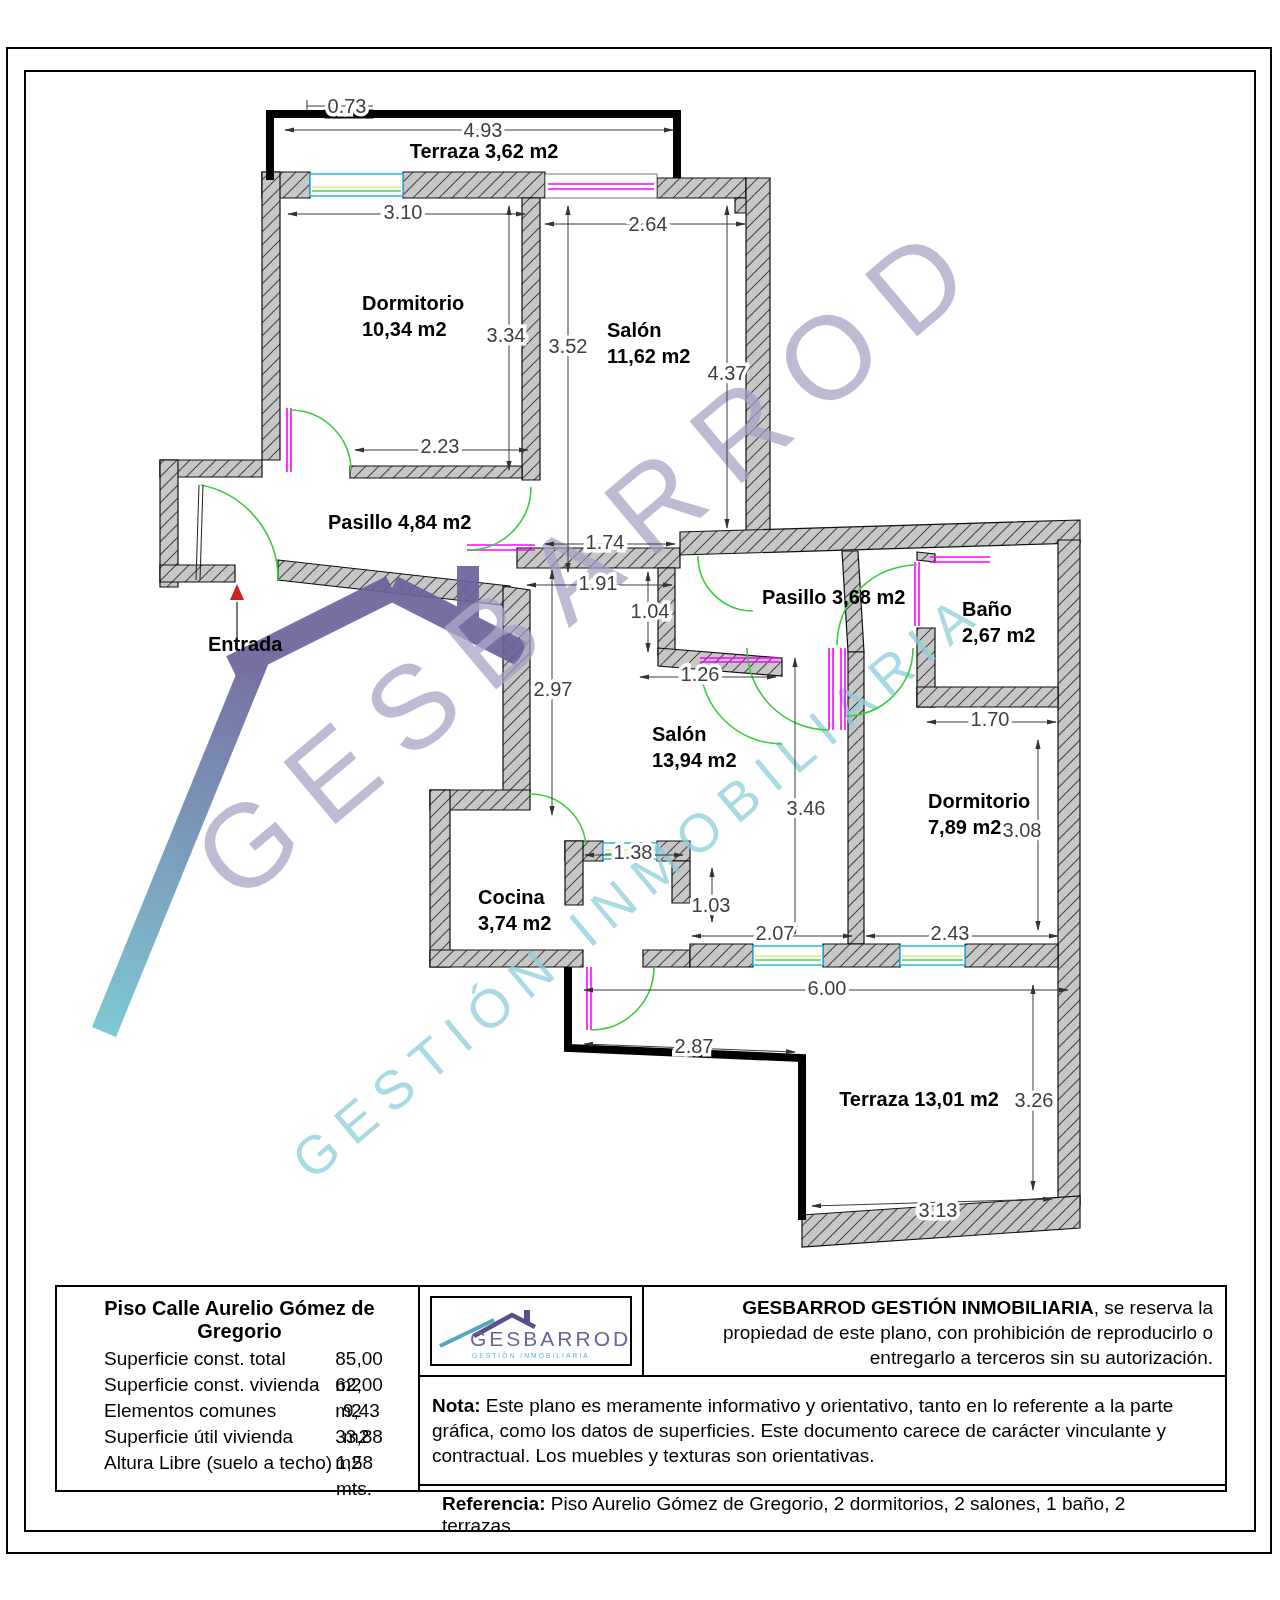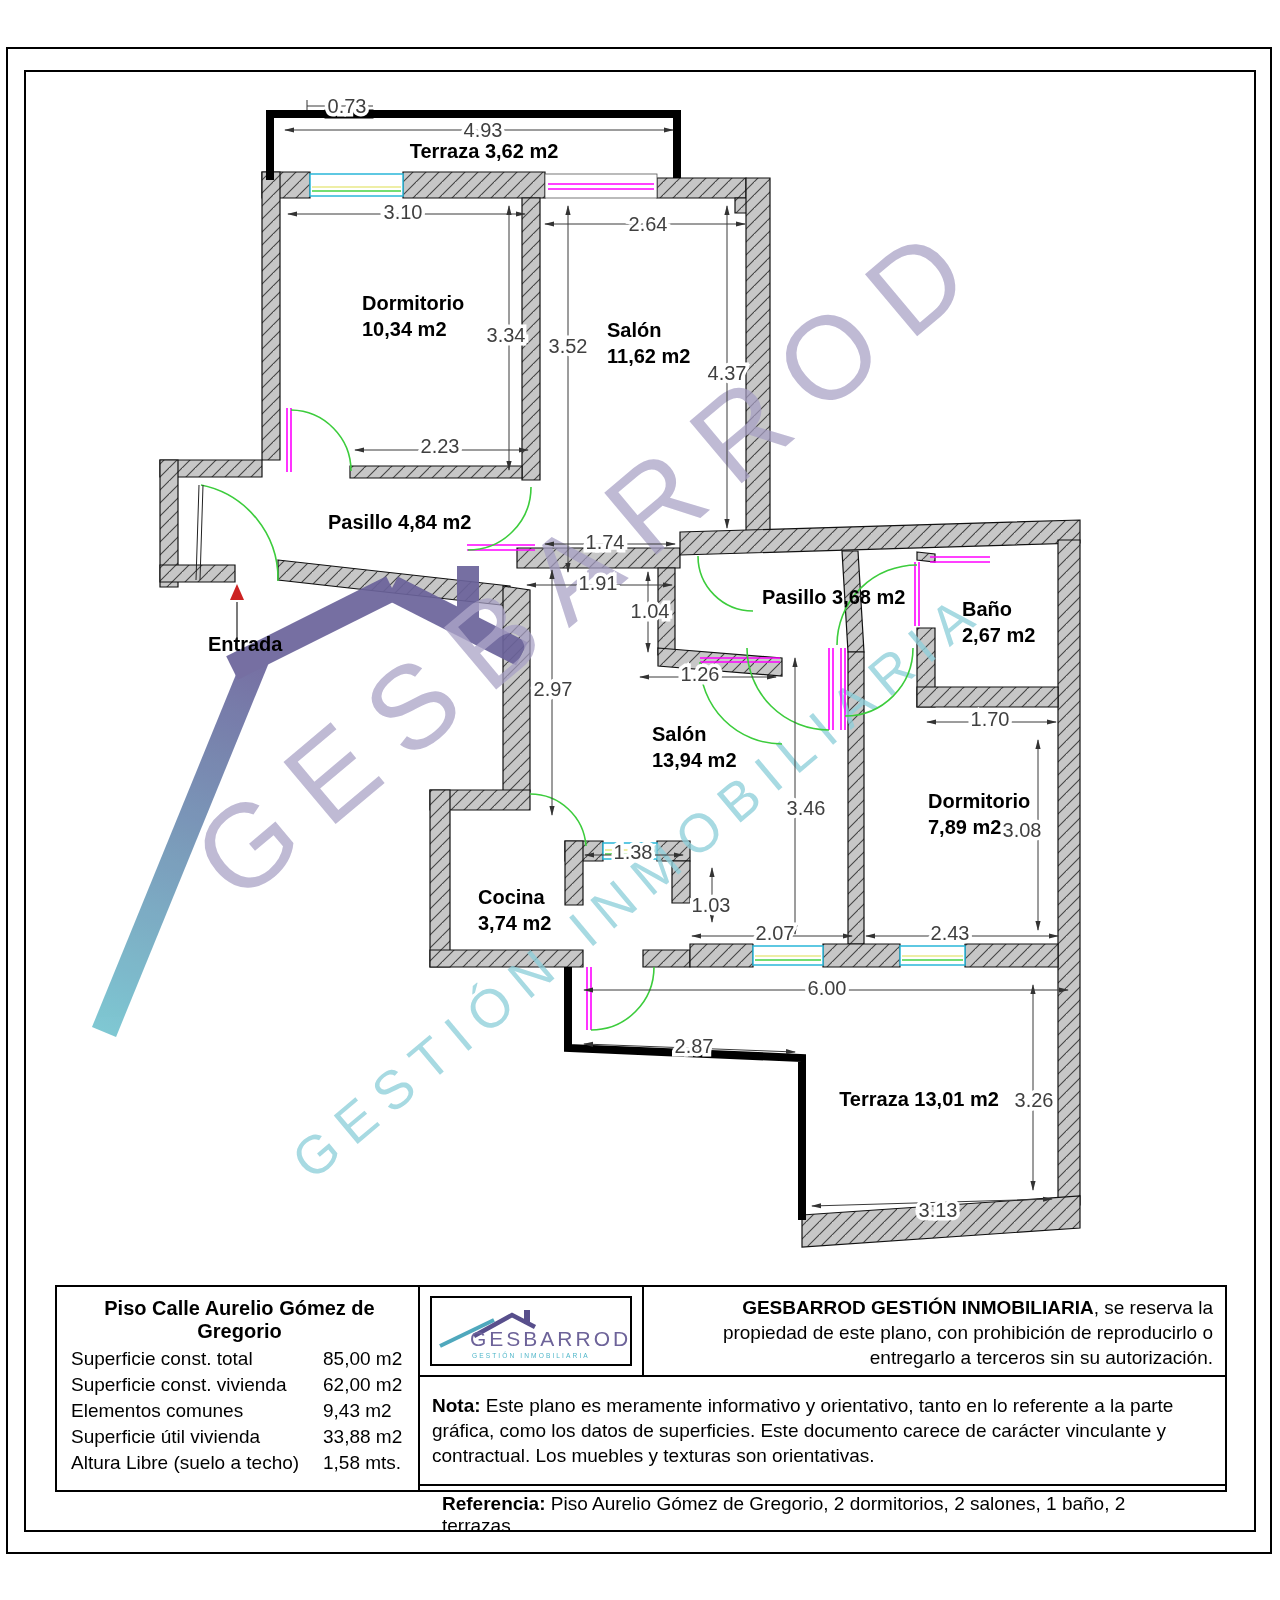--- a/index.html
+++ b/index.html
@@ -8,21 +8,21 @@
   .outer-border{position:absolute;left:6px;top:47px;width:1262px;height:1503px;
                 border:2px solid #000;}
   .inner-border{position:absolute;left:24px;top:70px;width:1228px;height:1458px;
                 border:2px solid #000;}
   svg.plan{position:absolute;left:0;top:0;}
   
   .info-panel{position:absolute;left:55px;top:1285px;width:1168px;height:203px;
               border:2px solid #000;display:flex;background:#fff;font-size:19px;}
   .left-cell{width:363px;border-right:2px solid #000;padding:10px 10px 0 14px;box-sizing:border-box;}
   .sum-title{font-weight:bold;font-size:20px;text-align:center;margin-bottom:3px;}
-  .sum-row{display:flex;height:26px;line-height:26px;}
+  .sum-row{display:flex;height:26px;line-height:26px;margin-left:33px;}
   .sum-label{width:252px;}
   .right-area{flex:1;display:flex;flex-direction:column;}
   .row1{height:88px;display:flex;border-bottom:2px solid #000;}
   .logo-cell{width:222px;border-right:2px solid #000;display:flex;align-items:center;justify-content:center;}
   .logo-box{border:2px solid #000;width:198px;height:66px;display:flex;align-items:center;justify-content:center;}
   .copy-cell{flex:1;padding:8px 12px;line-height:25px;text-align:right;}
   .row2{flex:1;padding:16px 12px;line-height:25px;border-bottom:2px solid #000;}
   .row3{height:38px;padding:7px 22px;box-sizing:border-box;}
   .b{font-weight:bold;}
   

